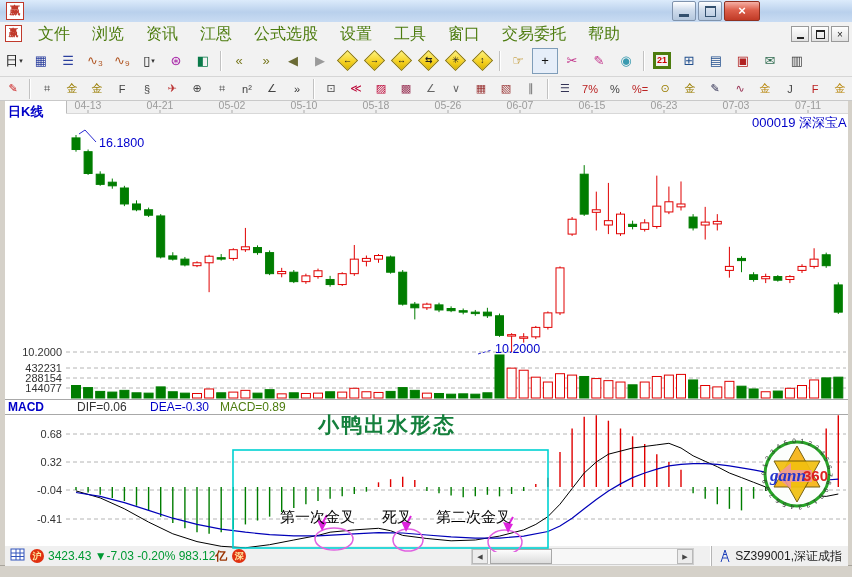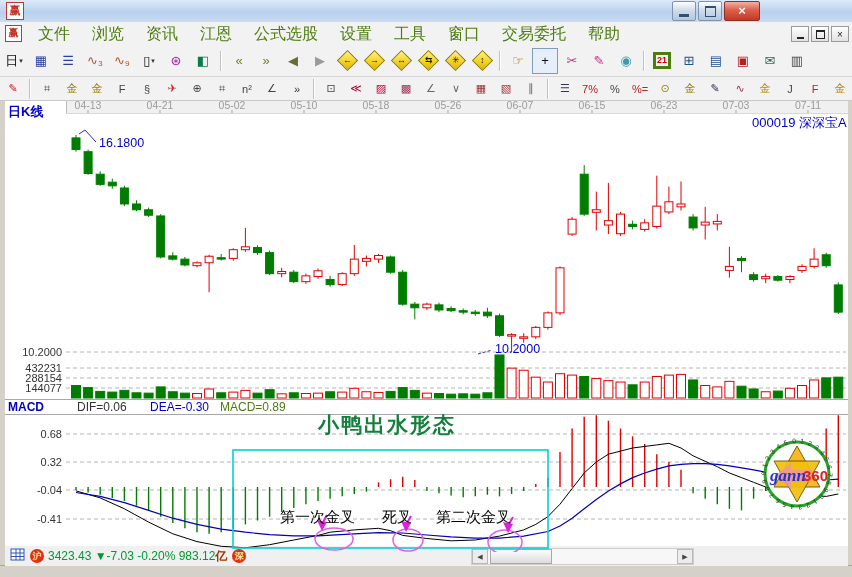--- a/index.html
+++ b/index.html
@@ -710,16 +710,22 @@
     </span>
     <span class="sb-circle">沪</span>
     <span class="sb-green">3423.43 ▼-7.03 -0.20% 983.12</span>
     <span class="sb-unit">亿</span>
     <span class="sb-circle">深</span>
     <span class="sb-scroll">
       <span class="sb-arrow">◀</span>
       <span class="sb-thumb"></span>
       <span class="sb-arrow" style="margin-left:auto">▶</span>
     </span>
+    <span class="sb-right">
+      <svg width="12" height="14">
+          <path d="M6 1 L2 13 M6 1 L10 13 M3.3 9 L8.7 9 M4.3 5.5 L7.7 5.5" stroke="#2244bb" fill="none" stroke-width="1"></path>
+        </svg>
+      <span class="sb-right-label">SZ399001,深证成指</span>
+    </span>
   </div>
 
   <div class="bottomframe"></div>
 </div>
 
 </body></html>

